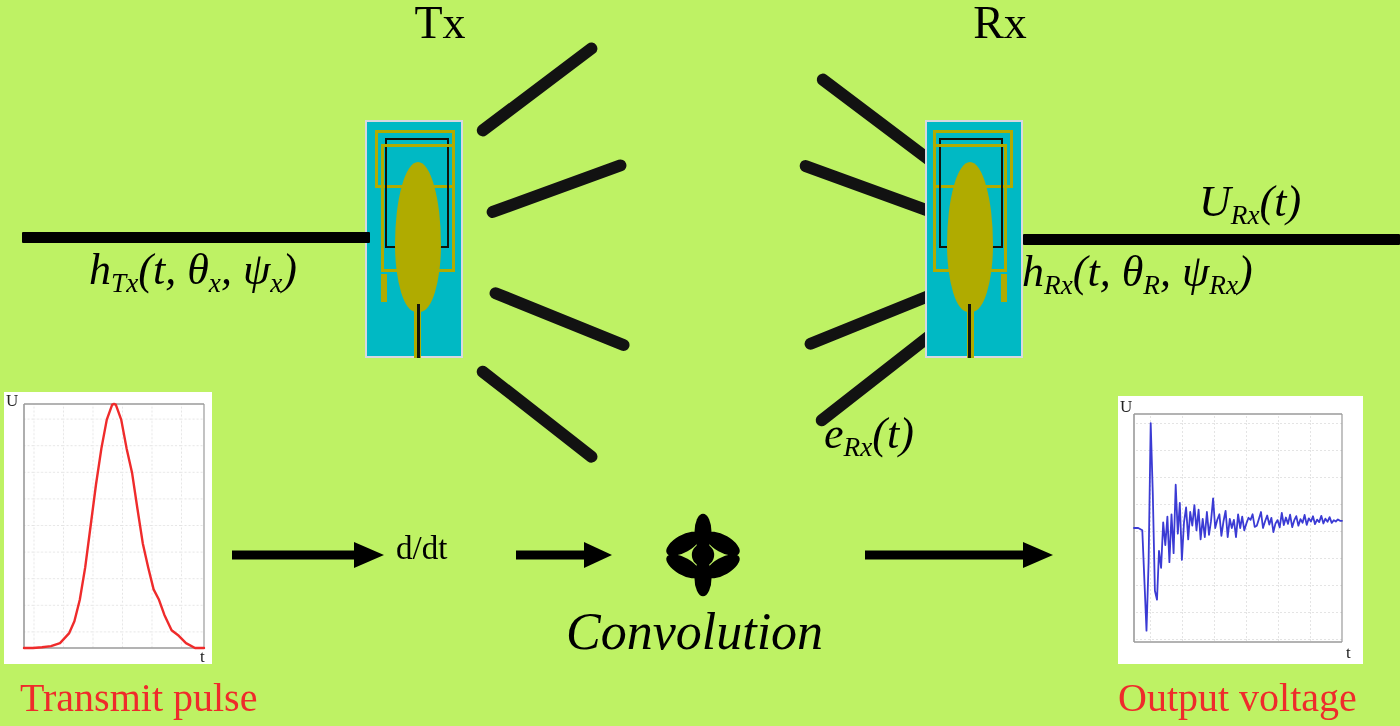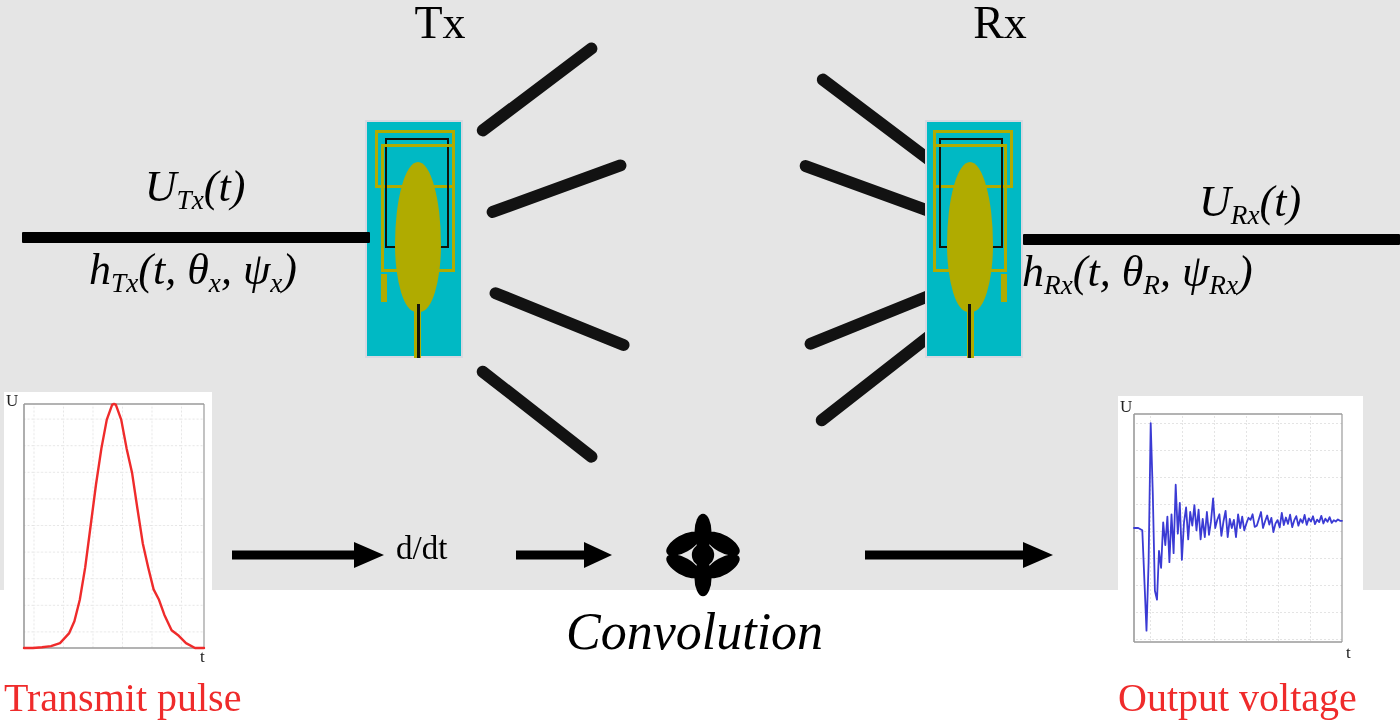--- a/index.html
+++ b/index.html
@@ -9,22 +9,22 @@
   }
   body {
     font-family: "Liberation Serif", serif;
     width: 1400px;
     height: 726px;
     overflow: hidden;
   }
   #stage {
     position: relative;
     width: 1400px;
-    height: 590px;
-    background: #e5e5e5;
+    height: 726px;
+    background: #bef264;
   }
   .abs { position: absolute; }
 
   
   .node-title {
     font-family: "Liberation Serif", serif;
     font-size: 46px;
     color: #000000;
     line-height: 1;
     text-align: center;
@@ -190,25 +190,20 @@
     <div class="trace-dark" style="left:18px; top:16px; width:64px; height:110px;"></div>
     <div class="trace" style="left:14px; top:22px; width:74px; height:128px;"></div>
     <div class="patch" style="left:28px; top:40px; width:46px; height:150px;"></div>
     <div class="feed" style="left:47px; top:178px; width:7px; height:58px;"></div>
     <div class="feed-dark" style="left:50px; top:182px; width:3px; height:54px;"></div>
     <div class="feed" style="left:14px; top:152px; width:6px; height:28px;"></div>
   </div>
 
   <div class="bar" style="left:22px; top:232px; width:348px;"></div>
 
-  <div class="frac" style="left:20px; top:165px; width:350px;">
-    <div class="num formula">
-      <span>U</span><span class="sub">Tx</span><span>(t)</span>
-    </div>
-  </div>
 
   <div class="frac" style="left:8px; top:248px; width:370px;">
     <div class="den formula">
       <span>h</span><span class="sub">Tx</span><span>(t, θ</span><span class="sub">x</span><span>, ψ</span><span class="sub">x</span><span>)</span>
     </div>
   </div>
 
   <div class="bar" style="left:1023px; top:234px; width:377px;"></div>
 
   <div class="frac" style="left:1022px; top:250px; width:378px; text-align:left;">
@@ -217,20 +212,23 @@
     </div>
   </div>
 
   <div class="frac" style="left:1100px; top:180px; width:300px;">
     <div class="num formula">
       <span>U</span><span class="sub">Rx</span><span>(t)</span>
     </div>
   </div>
 
 
+  <div class="formula abs" style="left:824px; top:412px; font-size:44px;">
+    <span>e</span><span class="sub">Rx</span><span>(t)</span>
+  </div>
 
   <div class="plot" style="left:4px; top:392px; width:208px; height:272px;">
     <svg width="208" height="272" viewBox="0 0 208 272">
       <defs>
         <pattern id="gridTx" width="29.5" height="26.6" patternUnits="userSpaceOnUse">
           <path d="M29.5 0 L0 0 0 26.6" fill="none" stroke="#c9c9c9" stroke-width="1" stroke-dasharray="2,2"></path>
         </pattern>
       </defs>
       <rect x="20" y="12" width="180" height="244" fill="#ffffff"></rect>
       <rect x="20" y="12" width="180" height="244" fill="url(#gridTx)"></rect>
@@ -295,17 +293,17 @@
 
   <div class="conv-label" style="left:566px; top:606px;font-style:italic;">Convolution</div>
 
   <div class="abs arrow" style="left:865px; top:540px;">
     <svg width="190" height="30" viewBox="0 0 190 30">
       <line x1="0" y1="15" x2="162" y2="15" stroke="#000" stroke-width="9"></line>
       <polygon points="158,2 188,15 158,28" fill="#000"></polygon>
     </svg>
   </div>
 
-  <div class="caption" style="left:4px; top:678px;">Transmit pulse</div>
+  <div class="caption" style="left:20px; top:678px;">Transmit pulse</div>
 
   <div class="caption" style="left:1118px; top:678px;">Output voltage</div>
 
 </div>
 
 </body></html>

